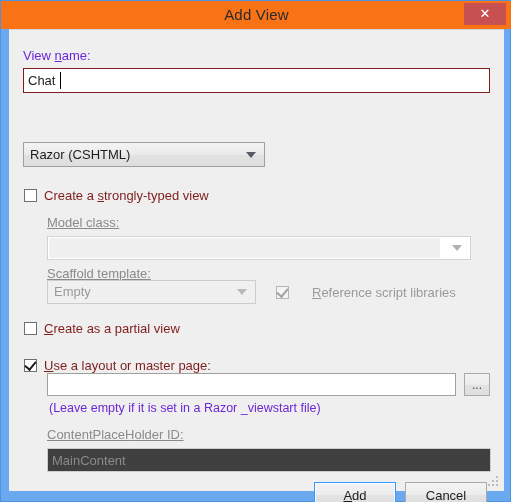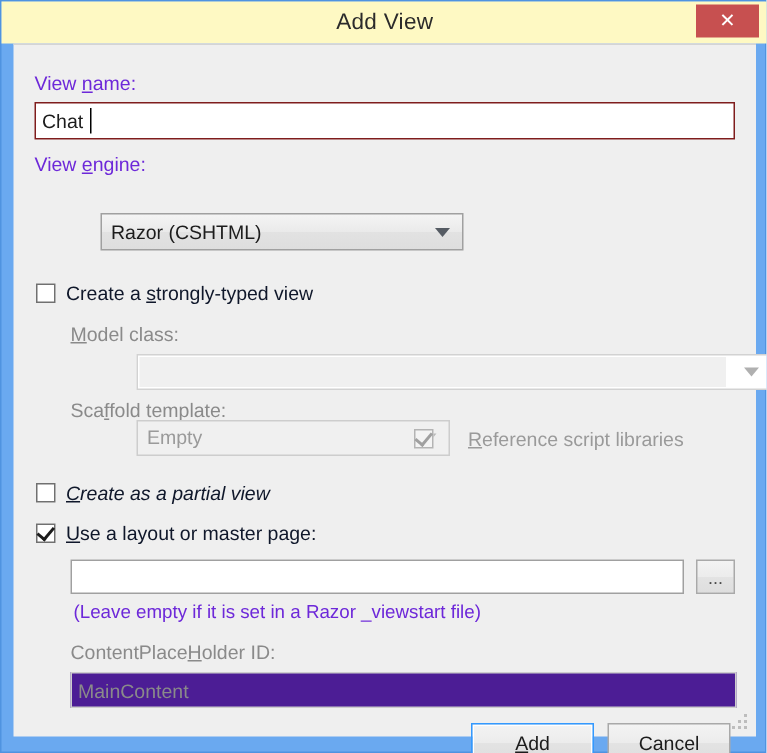--- a/index.html
+++ b/index.html
@@ -22,21 +22,21 @@
     box-sizing: border-box;
     background: #6aa9f0;
     border: 1px solid #4f93e0;
   }
 
   .titlebar {
     position: absolute;
     left: 0; top: 0;
     width: 511px;
     height: 28px;
-    background: #fef9c3;
+    background: #f97316;
   }
   .title-text {
     position: absolute;
     left: 0; top: 0;
     width: 511px;
     height: 28px;
     line-height: 28px;
     text-align: center;
     font-size: 15px;
     color: #2b2b2b;
@@ -80,59 +80,59 @@
 
   
   .label {
     position: absolute;
     font-size: 13px;
     color: #6d28d9;
     white-space: nowrap;
   }
   .label.dim {
     color: #8a8a8a;
+    text-decoration: underline;
   }
   .u { text-decoration: underline; }
 
   
   .textbox {
     position: absolute;
     box-sizing: border-box;
     background: #ffffff;
     border: 1px solid #a0a0a0;
     font-size: 13px;
     color: #1c1c1c;
     font-family: "Liberation Sans", sans-serif;
     padding: 0 4px;
     outline: none;
   }
   .textbox.focused {
     border: 1px solid #7f1d1d;
   }
   .textbox.disabled {
-    background: #4c1d95;
+    background: #404040;
     border: 1px solid #cdcdcd;
     color: #8a8a8a;
   }
 
   .caret {
     position: absolute;
     width: 1px;
     background: #000;
   }
 
   
   .combo {
     position: absolute;
     box-sizing: border-box;
     border: 1px solid #a0a0a0;
     background: linear-gradient(to bottom, #f4f4f4 0%, #eaeaea 50%, #e2e2e2 51%, #dedede 100%);
     font-size: 13px;
     color: #1c1c1c;
-    margin-left: 44px;
   }
   .combo .combo-text {
     position: absolute;
     left: 6px;
     top: 0;
     bottom: 0;
     line-height: 24px;
     white-space: nowrap;
   }
   .combo .arrow {
@@ -166,21 +166,21 @@
   .combo.flat-disabled .arrow {
     border-top-color: #b0b0b0;
   }
 
   
   .checkrow {
     position: absolute;
     display: flex;
     align-items: center;
     font-size: 13px;
-    color: #0f172a;
+    color: #7f1d1d;
     white-space: nowrap;
   }
   .checkrow.dim { color: #9a9a9a; }
   .cbox {
     width: 13px;
     height: 13px;
     box-sizing: border-box;
     border: 1px solid #707070;
     background: #ffffff;
     margin-right: 7px;
@@ -250,21 +250,20 @@
     <button class="close-button">✕</button>
   </div>
 
   <div class="client">
     <div class="body-area">
 
       <div class="label" style="left:14px; top:18px;"><span>View </span><span class="u">n</span><span>ame:</span></div>
       <input class="textbox focused" type="text" style="left: 14px; top: 38px; width: 467px; height: 25px;" value="Chat">
       <div class="caret" style="left:51px; top:42px; height:17px;"></div>
 
-      <div class="label" style="left:14px; top:72px;"><span>View </span><span class="u">e</span><span>ngine:</span></div>
       <div class="combo" style="left:14px; top:113px; width:242px; height:25px; top:112px;">
         <span class="combo-text" style="line-height:23px;">Razor (CSHTML)</span>
         <span class="arrow"></span>
       </div>
 
       <div class="checkrow" style="left:15px; top:158px;">
         <span class="cbox"></span>
         <span><span>Create a </span><span class="u">s</span><span>trongly-typed view</span></span>
       </div>
 
@@ -280,26 +279,26 @@
         <span class="arrow"></span>
       </div>
 
       <div class="checkrow dim" style="left:267px; top:255px;gap:16px;">
         <span class="cbox dim">
             <span class="tick"></span>
           </span>
         <span><span class="u">R</span><span>eference script libraries</span></span>
       </div>
 
-      <div class="checkrow" style="left:15px; top:291px;font-style:italic;">
+      <div class="checkrow" style="left:15px; top:291px;">
         <span class="cbox"></span>
         <span><span class="u">C</span><span>reate as a partial view</span></span>
       </div>
 
-      <div class="checkrow" style="left:15px; top:318px;">
+      <div class="checkrow" style="left:15px; top:328px;">
         <span class="cbox">
             <span class="tick"></span>
           </span>
         <span><span class="u">U</span><span>se a layout or master page:</span></span>
       </div>
 
       <input class="textbox" type="text" style="left: 38px; top: 343px; width: 409px; height: 23px;" value="">
       <button class="btn small" style="left:455px; top:343px; width:26px; height:23px;">...</button>
 
       <div class="label dim" style="left:38px; top:397px;"><span>ContentPlace</span><span class="u">H</span><span>older ID:</span></div>

